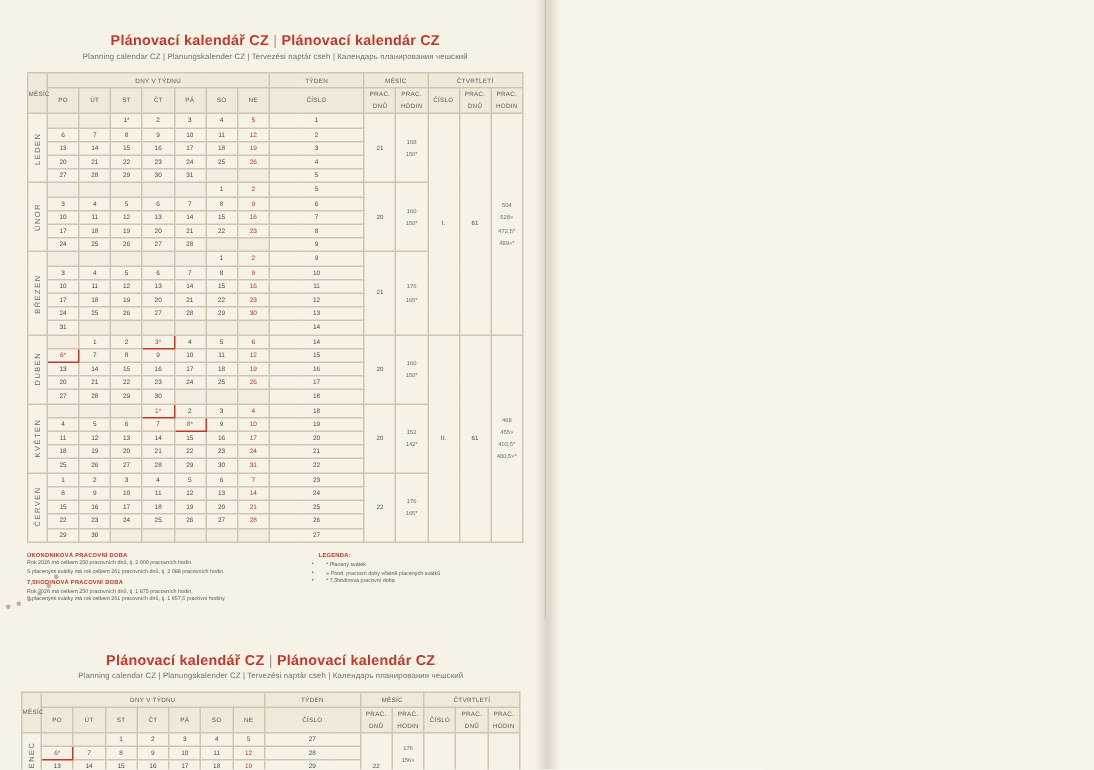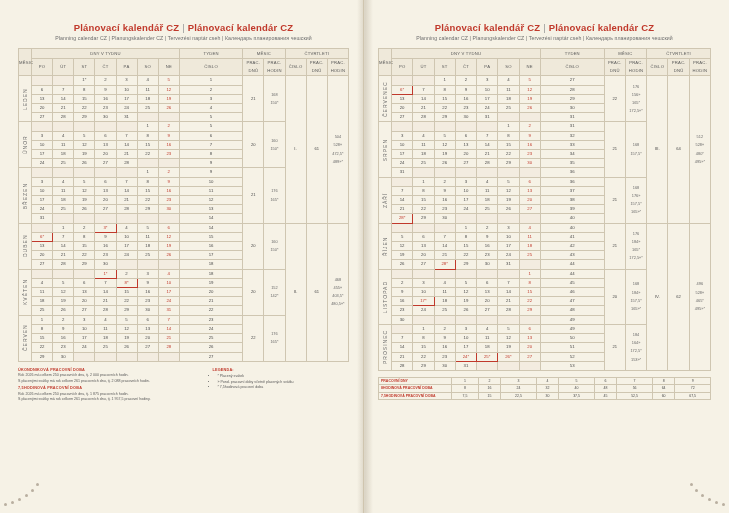--- a/index.html
+++ b/index.html
@@ -6,20 +6,21 @@
   body{
     width:729px;height:513px;overflow:hidden;
     background:#ffffff;
     font-family:"Liberation Sans",sans-serif;
     color:#3b3b3b;
   }
   .spread{
     position:relative;width:729px;height:513px;
     background:#f7f3e9;
     display:flex;
+    flex-direction:column;
   }
   
   .page{
     position:relative;
     background:#f6f2e6;
     height:513px;
     box-sizing:border-box;
   }
   .page.left{width:364px;border-right:1px solid #e2d9c3;}
   .page.right{width:365px;}

